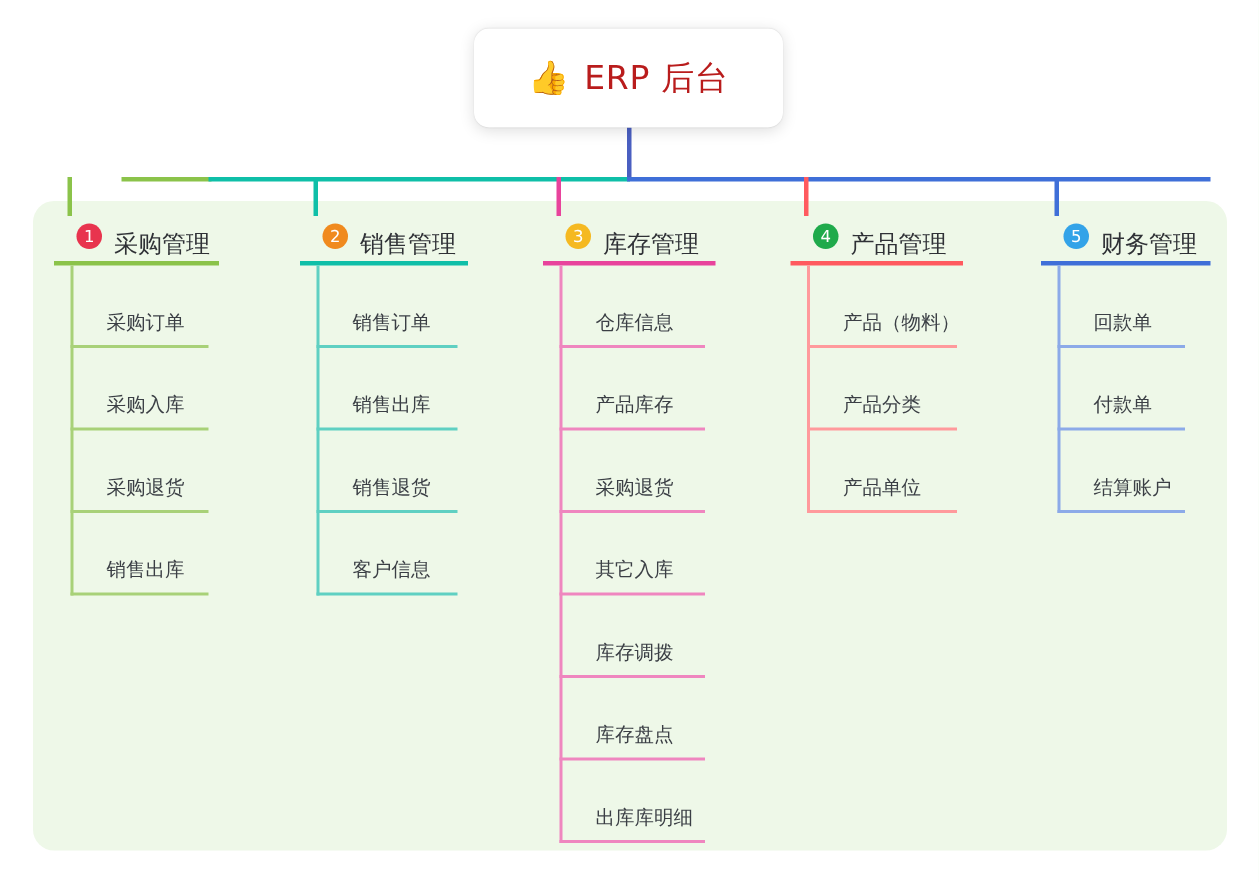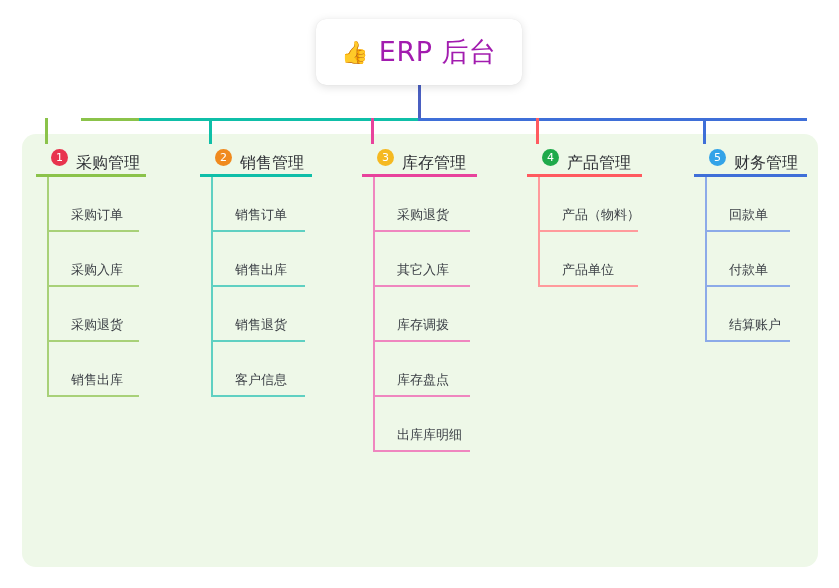--- a/index.html
+++ b/index.html
@@ -32,22 +32,22 @@
     box-sizing: border-box;
   }
   #root-card .root-emoji {
     font-size: 22px;
     line-height: 1;
     margin-right: 10px;
     display: inline-block;
     transform: translateY(1px);
   }
   #root-card .root-text {
-    font-size: 27px;
-    color: #a21caf;
+    font-size: 22px;
+    color: #b91c1c;
     letter-spacing: 0.5px;
     white-space: nowrap;
   }
 
   
   .conn {
     position: absolute;
   }
   
   #trunk-vert {
@@ -226,20 +226,28 @@
     </div>
     <div class="column" style="left: 362px;">
       <div class="col-header">
         <span class="badge" style="background: rgb(245, 185, 33);">3</span>
         <span class="col-title">库存管理</span>
       </div>
       <div class="col-rule" style="background: rgb(232, 67, 156); width: 115px;"></div>
       <div class="children">
         <div class="stem" style="background: rgb(239, 134, 191);"></div>
         <div class="child">
+          <span class="child-label">仓库信息</span>
+          <div class="child-rule" style="background: rgb(239, 134, 191); width: 97px;"></div>
+        </div>
+        <div class="child">
+          <span class="child-label">产品库存</span>
+          <div class="child-rule" style="background: rgb(239, 134, 191); width: 97px;"></div>
+        </div>
+        <div class="child">
           <span class="child-label">采购退货</span>
           <div class="child-rule" style="background: rgb(239, 134, 191); width: 97px;"></div>
         </div>
         <div class="child">
           <span class="child-label">其它入库</span>
           <div class="child-rule" style="background: rgb(239, 134, 191); width: 97px;"></div>
         </div>
         <div class="child">
           <span class="child-label">库存调拨</span>
           <div class="child-rule" style="background: rgb(239, 134, 191); width: 97px;"></div>
@@ -260,20 +268,24 @@
         <span class="col-title">产品管理</span>
       </div>
       <div class="col-rule" style="background: rgb(255, 90, 95); width: 115px;"></div>
       <div class="children">
         <div class="stem" style="background: rgb(255, 154, 156);"></div>
         <div class="child">
           <span class="child-label">产品（物料）</span>
           <div class="child-rule" style="background: rgb(255, 154, 156); width: 100px;"></div>
         </div>
         <div class="child">
+          <span class="child-label">产品分类</span>
+          <div class="child-rule" style="background: rgb(255, 154, 156); width: 100px;"></div>
+        </div>
+        <div class="child">
           <span class="child-label">产品单位</span>
           <div class="child-rule" style="background: rgb(255, 154, 156); width: 100px;"></div>
         </div>
       </div>
     </div>
     <div class="column" style="left: 694px;">
       <div class="col-header">
         <span class="badge" style="background: rgb(51, 163, 232);">5</span>
         <span class="col-title">财务管理</span>
       </div>

